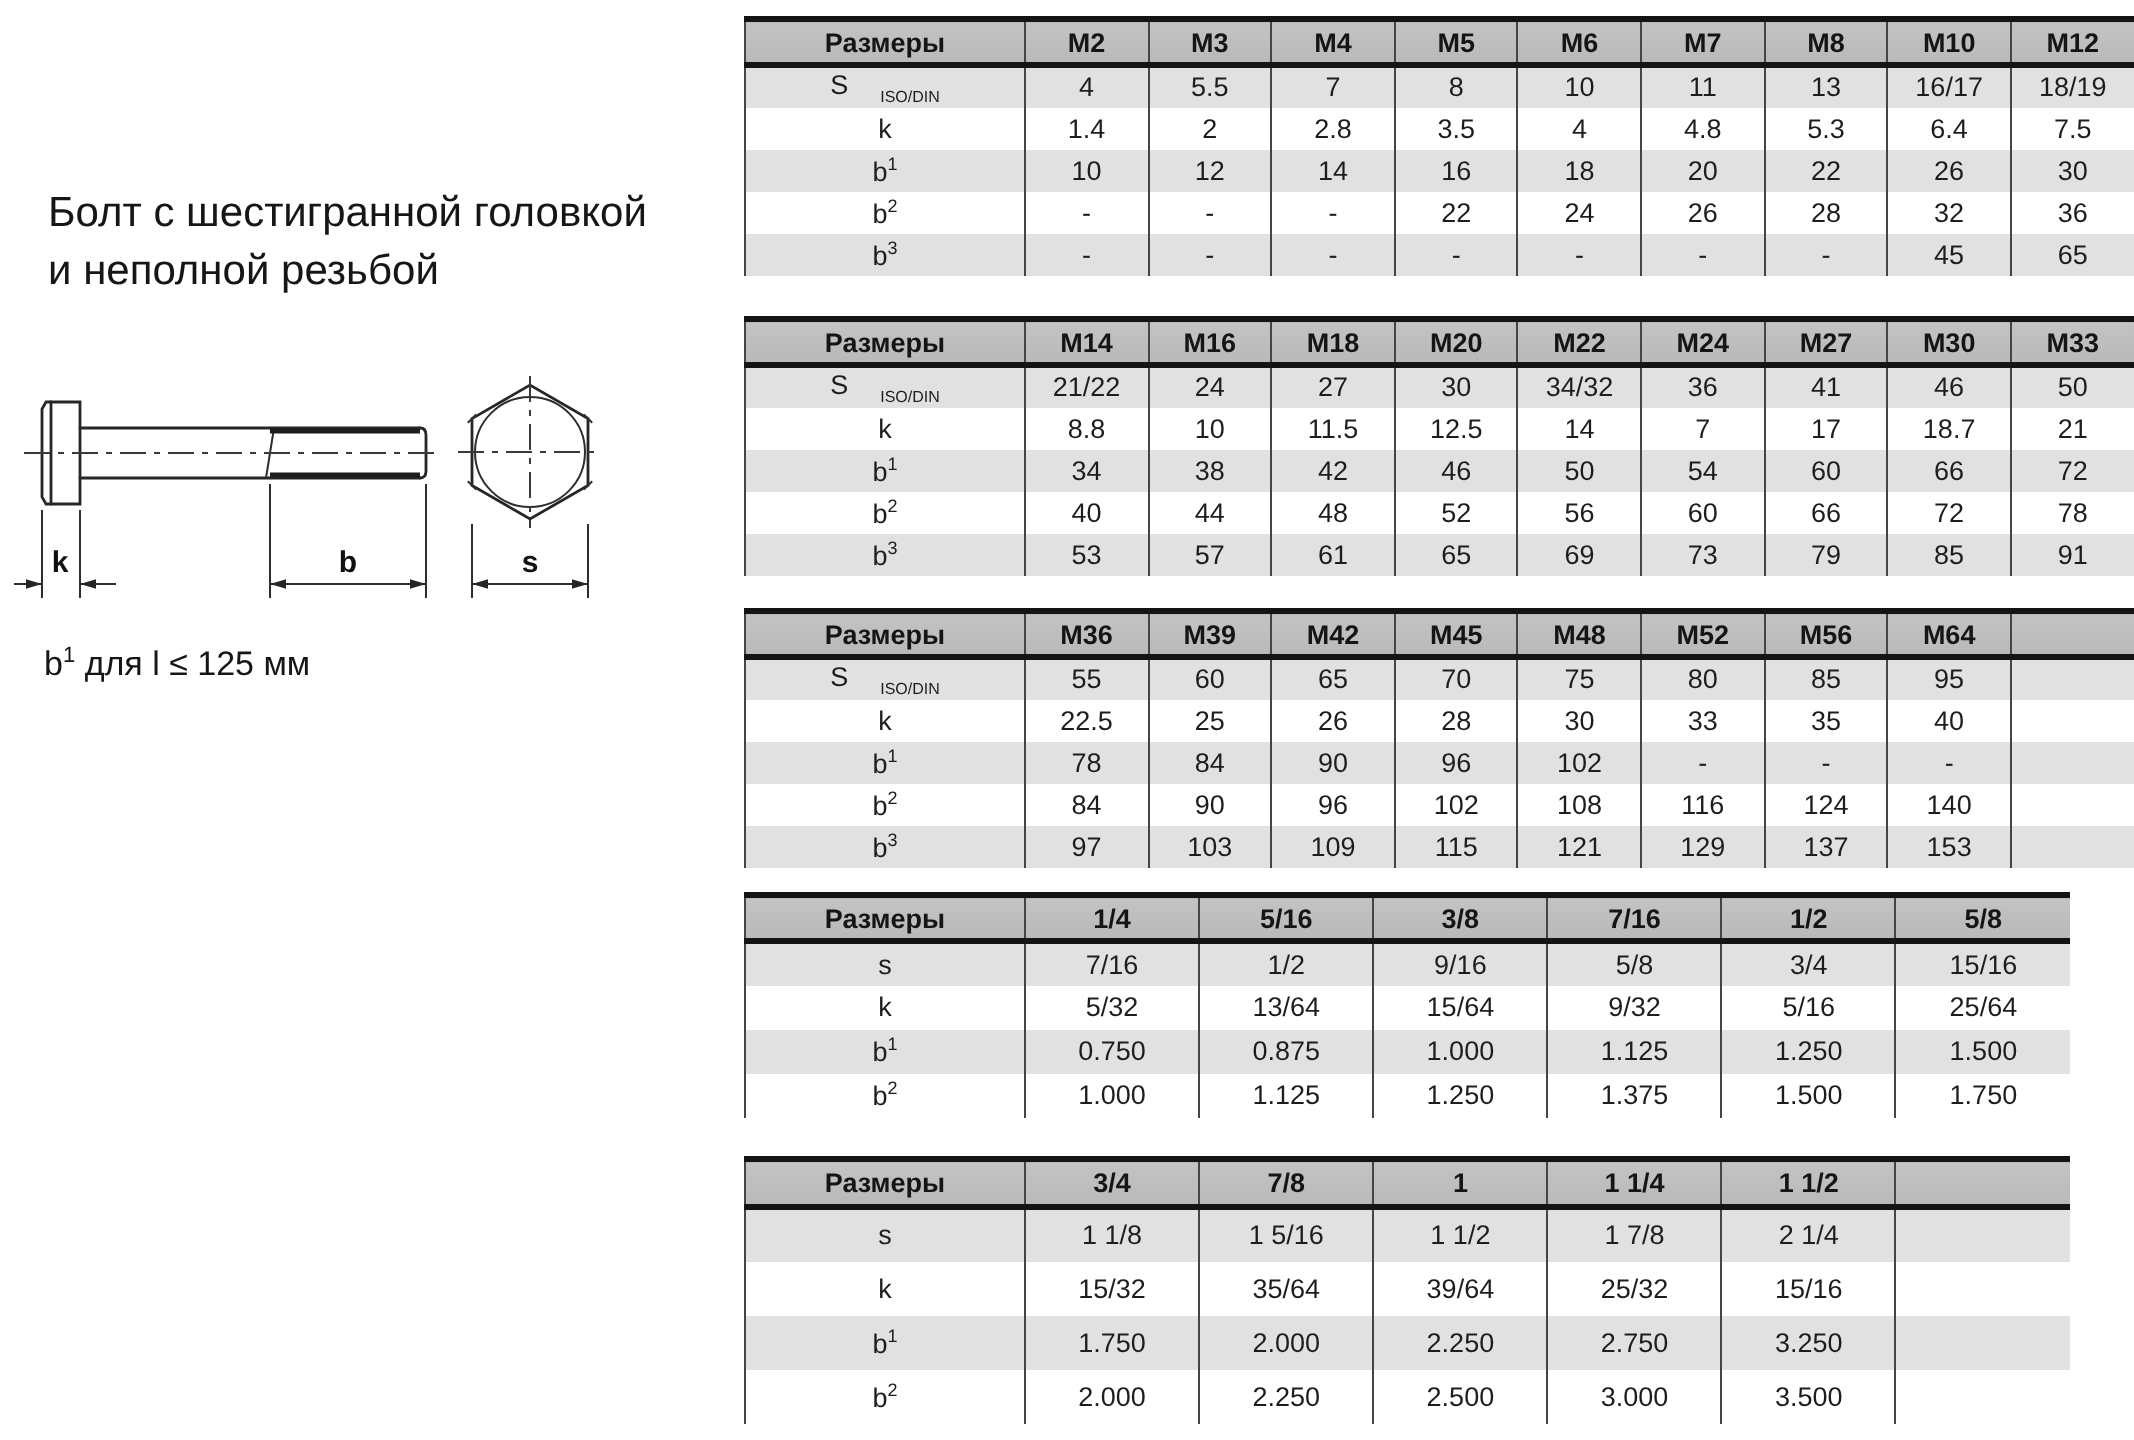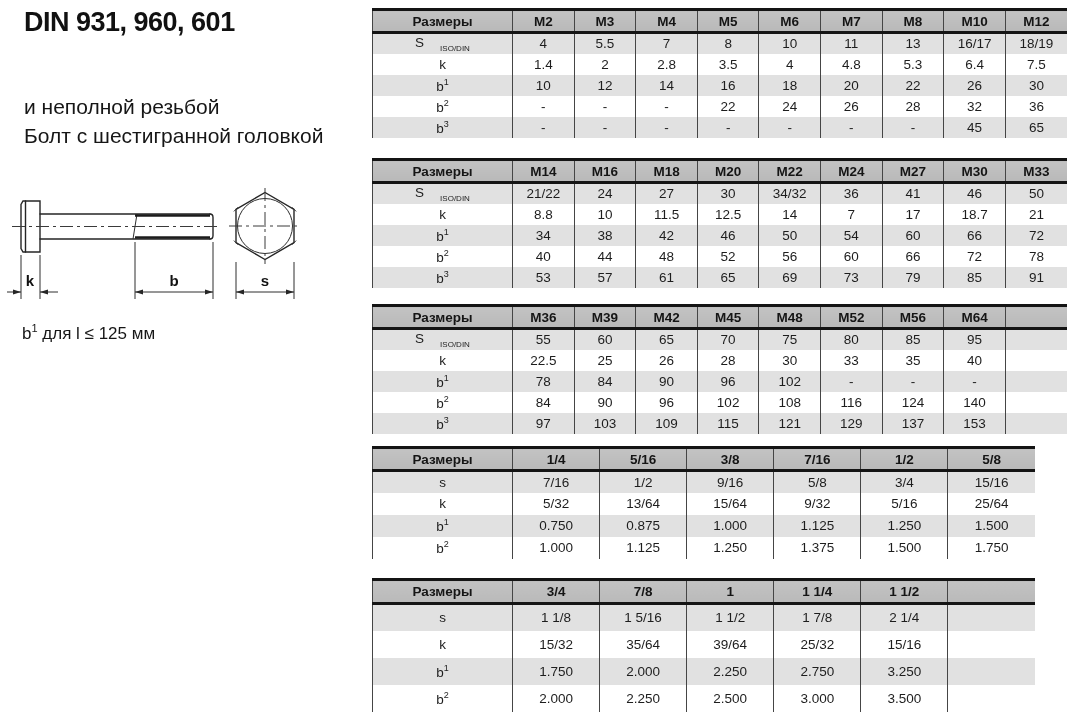--- a/index.html
+++ b/index.html
@@ -58,26 +58,25 @@
   .cl{stroke:#3a3a3a;stroke-width:1;fill:none;stroke-dasharray:13 4 3 4;}
   .arrow{fill:#262626;stroke:none;}
   .dimtxt{font-family:"Liberation Sans","DejaVu Sans",sans-serif;font-size:15px;font-weight:bold;fill:#111;}
 </style>
 </head>
 <body>
 
 <div class="left-panel">
 
   <div class="doc-title">
-    <div>DIN 931, 960, 601</div>
   </div>
 
   <div class="doc-subtitle">
+    <div>Болт с шестигранной головкой</div>
     <div>и неполной резьбой</div>
-    <div>Болт с шестигранной головкой</div>
   </div>
 
   <svg class="bolt-drawing" viewBox="0 0 320 120" xmlns="http://www.w3.org/2000/svg">
 
     <g>
 
       <polygon class="ln" points="21,16 38,16 38,67 21,67 19,63.5 19,19.5"></polygon>
       <line class="ln" x1="23.5" y1="16" x2="23.5" y2="67"></line>
 
       <line class="ln" x1="38" y1="29" x2="208" y2="29"></line>

